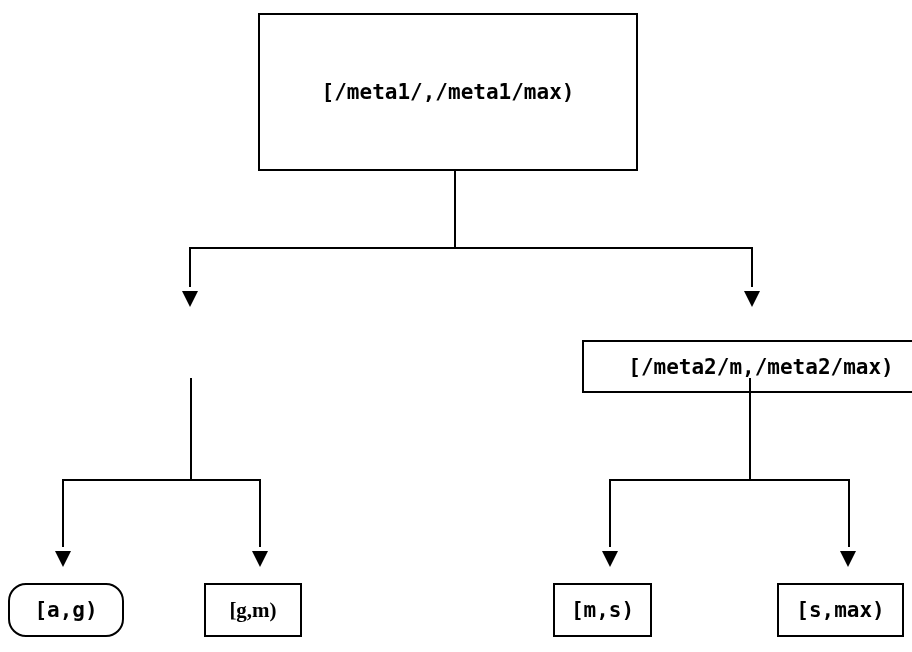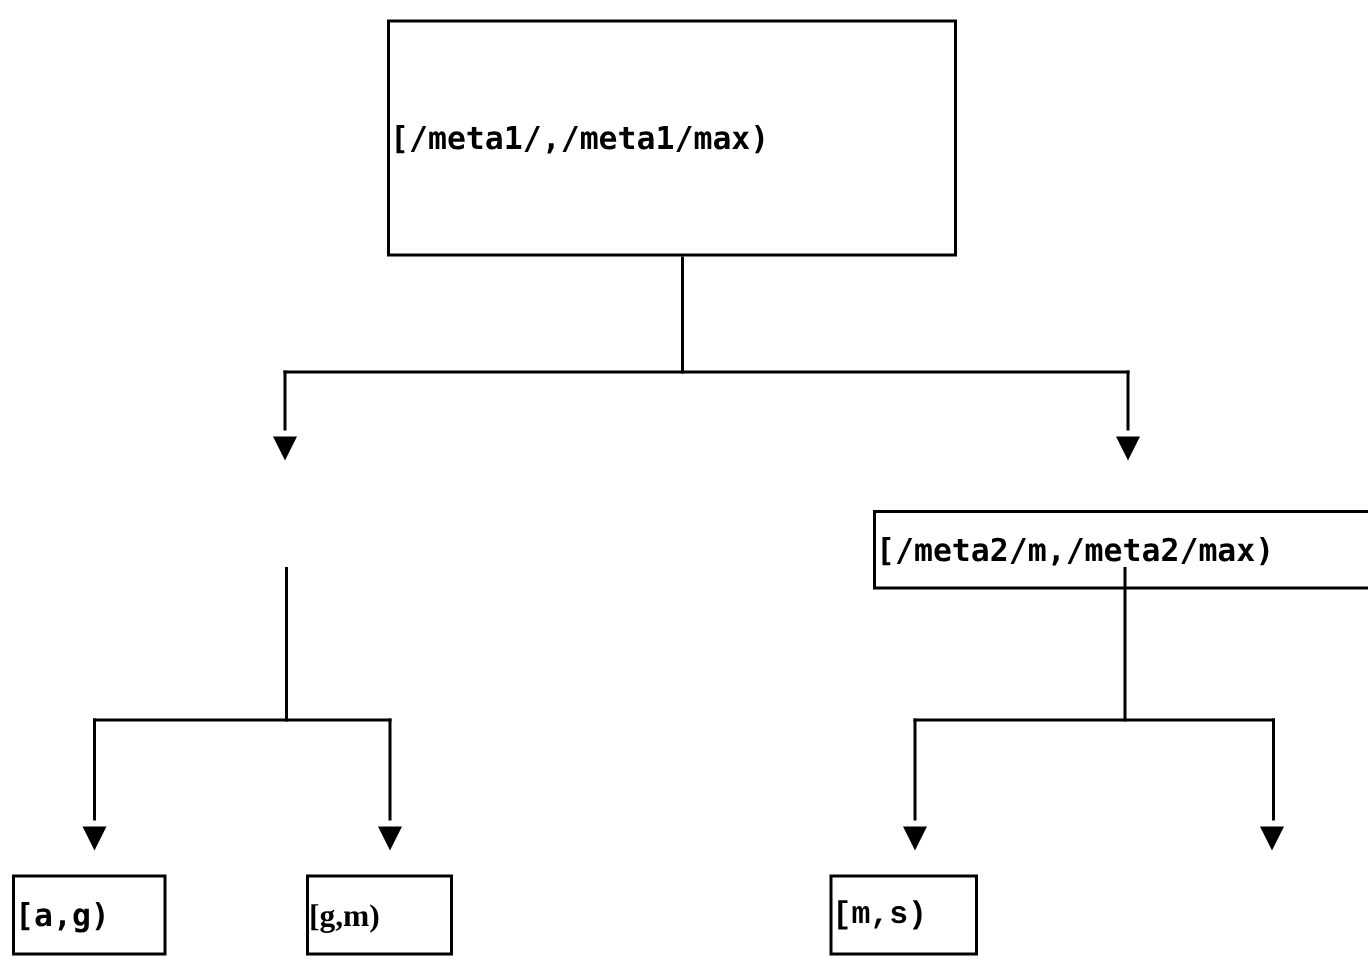--- a/index.html
+++ b/index.html
@@ -14,20 +14,21 @@
     background: var(--bg-color, #ffffff);
     font-family: "DejaVu Sans Mono", "Liberation Mono", monospace;
     overflow: hidden;
   }
   .node {
     position: absolute;
     border: 2px solid var(--line-color, #000000);
     background: var(--bg-color, #ffffff);
     display: flex;
     align-items: center;
+    justify-content: center;
     box-sizing: border-box;
   }
   .node .label {
     font-size: 21px;
     font-weight: bold;
     color: var(--text-color, #000000);
     white-space: nowrap;
     letter-spacing: 0px;
   }
   .line {
@@ -50,32 +51,35 @@
 
   <div class="node" style="left:258px; top:13px; width:380px; height:158px;">
     <span class="label">[/meta1/,/meta1/max)</span>
   </div>
 
 
   <div class="node" style="left:582px; top:340px; width:358px; height:53px;">
     <span class="label">[/meta2/m,/meta2/max)</span>
   </div>
 
-  <div class="node" style="left:8px; top:583px; width:103px; height:54px;">
+  <div class="node" style="left:8px; top:583px; width:116px; height:54px;border-radius:18px;">
     <span class="label">[a,g)</span>
   </div>
 
   <div class="node" style="left:204px; top:583px; width:98px; height:54px;font-family:Liberation Serif, serif;">
     <span class="label">[g,m)</span>
   </div>
 
-  <div class="node" style="left:553px; top:583px; width:99px; height:54px;font-family:Liberation Mono, monospace;">
+  <div class="node" style="left:553px; top:583px; width:99px; height:54px;">
     <span class="label">[m,s)</span>
   </div>
 
+  <div class="node" style="left:777px; top:583px; width:127px; height:54px;">
+    <span class="label">[s,max)</span>
+  </div>
 
   <div class="line" style="left:454px; top:171px; width:2px; height:78px;"></div>
   <div class="line" style="left:189px; top:247px; width:564px; height:2px;"></div>
   <div class="line" style="left:189px; top:247px; width:2px; height:40px;"></div>
   <div class="line" style="left:751px; top:247px; width:2px; height:40px;"></div>
   <div class="arrowhead" style="left:182px; top:291px;"></div>
   <div class="arrowhead" style="left:744px; top:291px;"></div>
 
   <div class="line" style="left:190px; top:378px; width:2px; height:103px;"></div>
   <div class="line" style="left:62px; top:479px; width:199px; height:2px;"></div>

